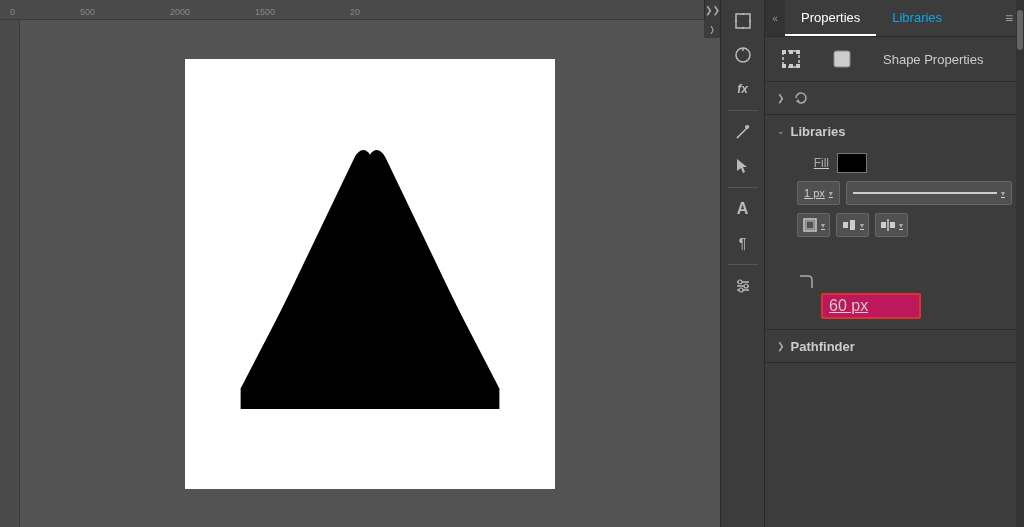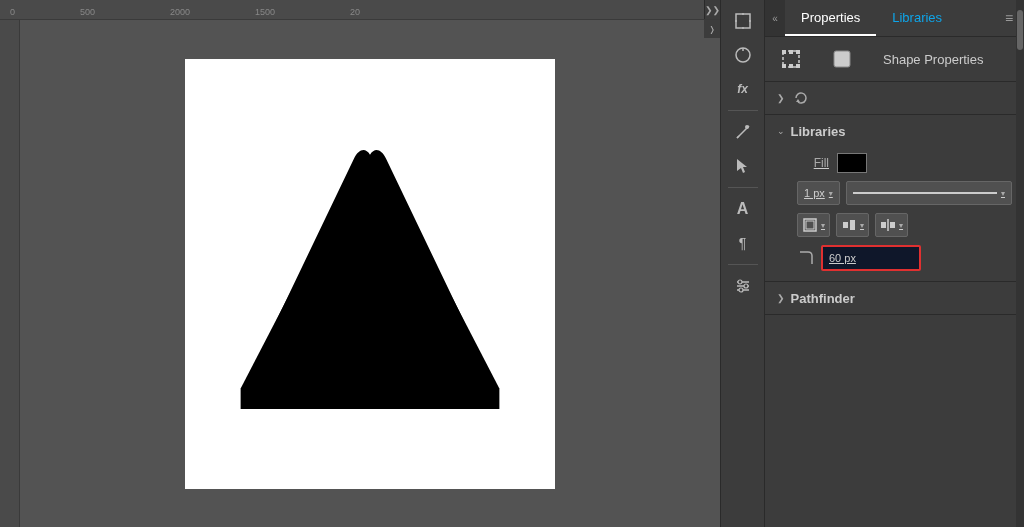--- a/index.html
+++ b/index.html
@@ -357,29 +357,30 @@
       width: 18px;
       height: 18px;
       display: flex;
       align-items: center;
       justify-content: center;
       color: #aaa;
       font-size: 13px;
     }
 
     .corner-input {
-      background: #0f172a;
+      background: #be185d;
       border: 2px solid #e03030;
       color: #ccc;
-      font-size: 11px;
+      font-size: 16px;
       height: 26px;
       width: 100px;
       padding: 0 6px;
       outline: none;
       border-radius: 2px;
+      margin-top: 48px;
     }
 
     
     .panel-scrollbar {
       position: absolute;
       right: 0;
       top: 0;
       bottom: 0;
       width: 8px;
       background: #333;

